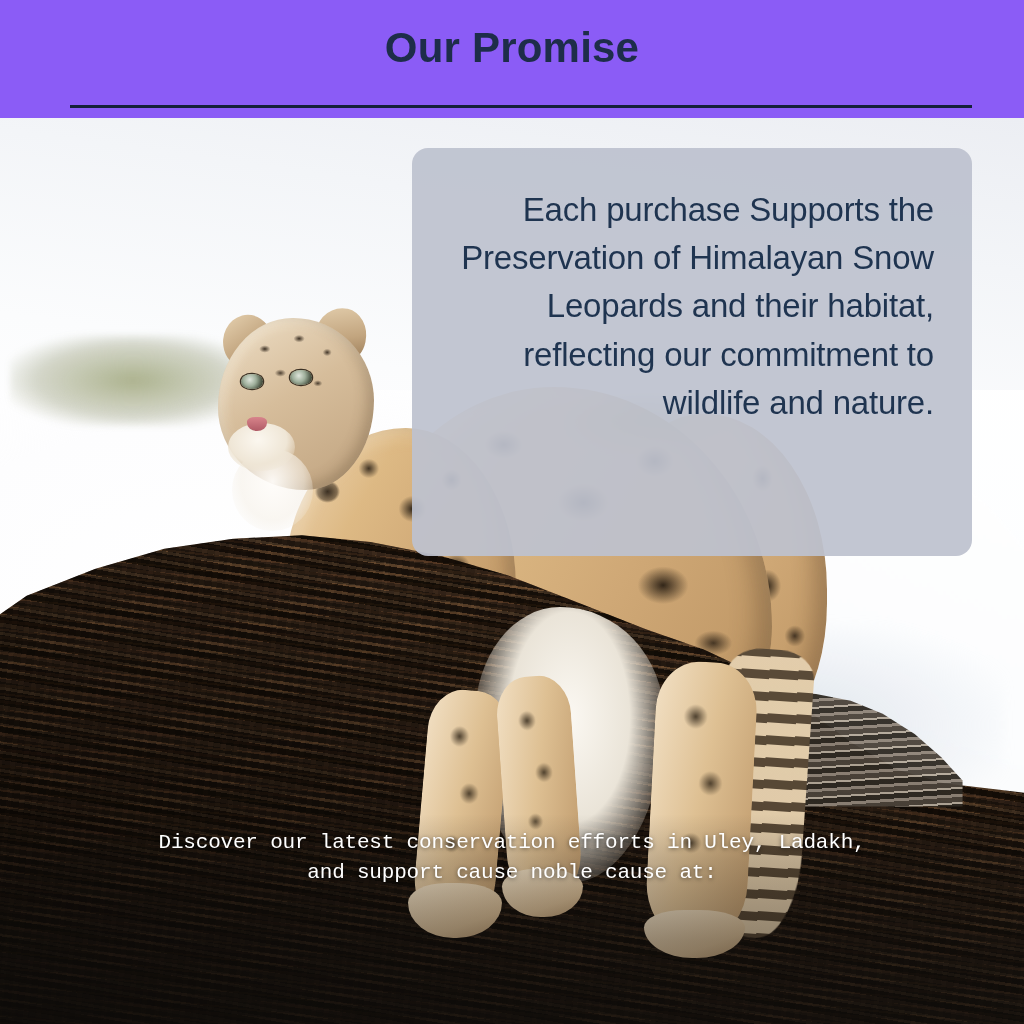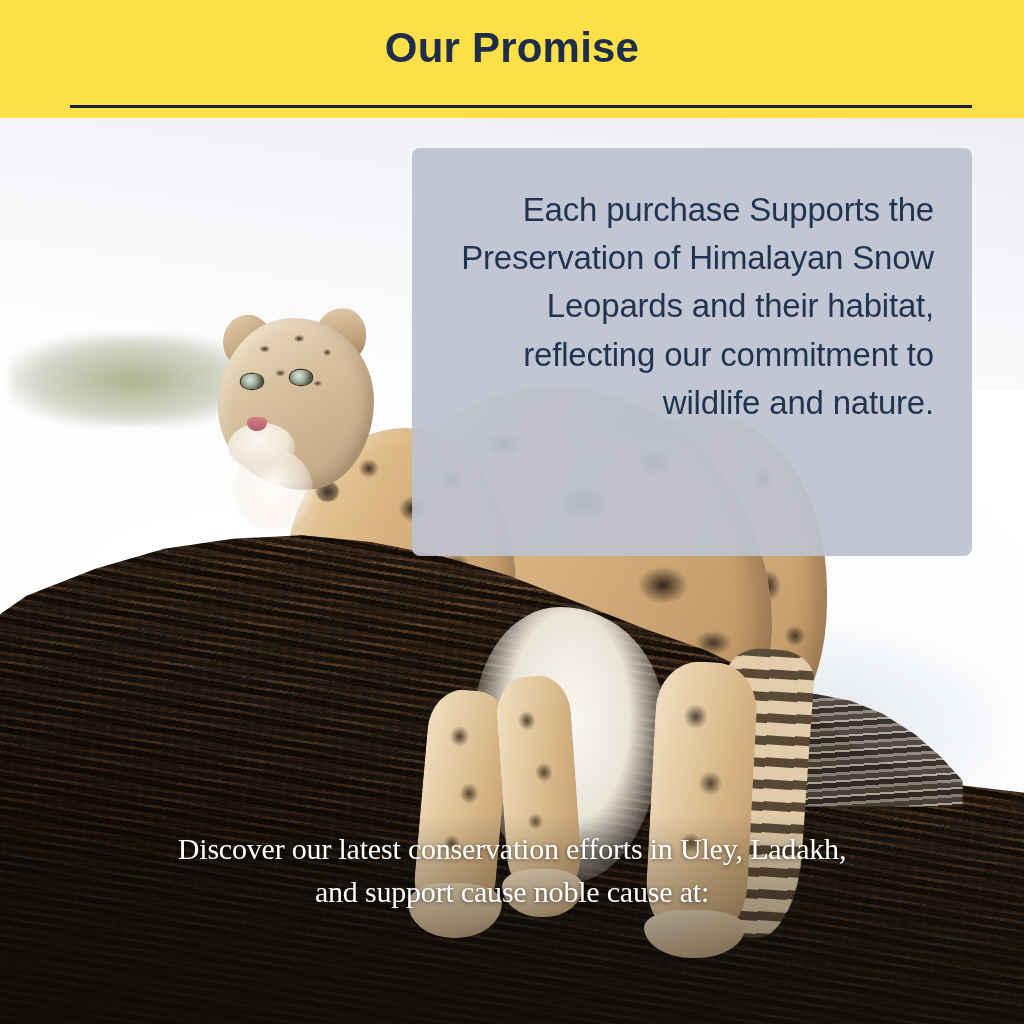--- a/index.html
+++ b/index.html
@@ -317,21 +317,21 @@
     z-index: 3;
     filter: blur(.4px);
   }
 
   
   .header {
     position: absolute;
     left: 0; top: 0;
     width: 1024px;
     height: 118px;
-    background: #fde047;
+    background: #8b5cf6;
     z-index: 20;
   }
   .page-title {
     position: absolute;
     left: 0; top: 24px;
     width: 100%;
     text-align: center;
     font-size: 42px;
     font-weight: bold;
     letter-spacing: .2px;
@@ -348,21 +348,21 @@
   }
 
   
   .promise-card {
     position: absolute;
     left: 412px;
     top: 148px;
     width: 560px;
     height: 408px;
     background: rgba(189,194,207,.93);
-    border-radius: 8px;
+    border-radius: 16px;
     z-index: 25;
     box-sizing: border-box;
     padding: 38px 38px 20px 38px;
   }
   .promise-text {
     text-align: right;
     font-size: 33px;
     line-height: 1.46;
     color: #1f3450;
     font-family: "Liberation Sans", sans-serif;
@@ -382,24 +382,24 @@
   }
   .cta-block {
     position: absolute;
     left: 0;
     top: 828px;
     width: 1024px;
     z-index: 30;
     text-align: center;
   }
   .cta-line {
-    font-size: 30px;
+    font-size: 21px;
     line-height: 1.42;
     color: #ffffff;
-    font-family: Liberation Serif, serif;
+    font-family: Liberation Mono, monospace;
     text-shadow: 0 1px 4px rgba(0,0,0,.55);
     padding: 0 52px;
     letter-spacing: -0.2px;
   }
   .url-bar {
     position: absolute;
     left: 133px;
     top: 931px;
     width: 757px;
     height: 57px;

